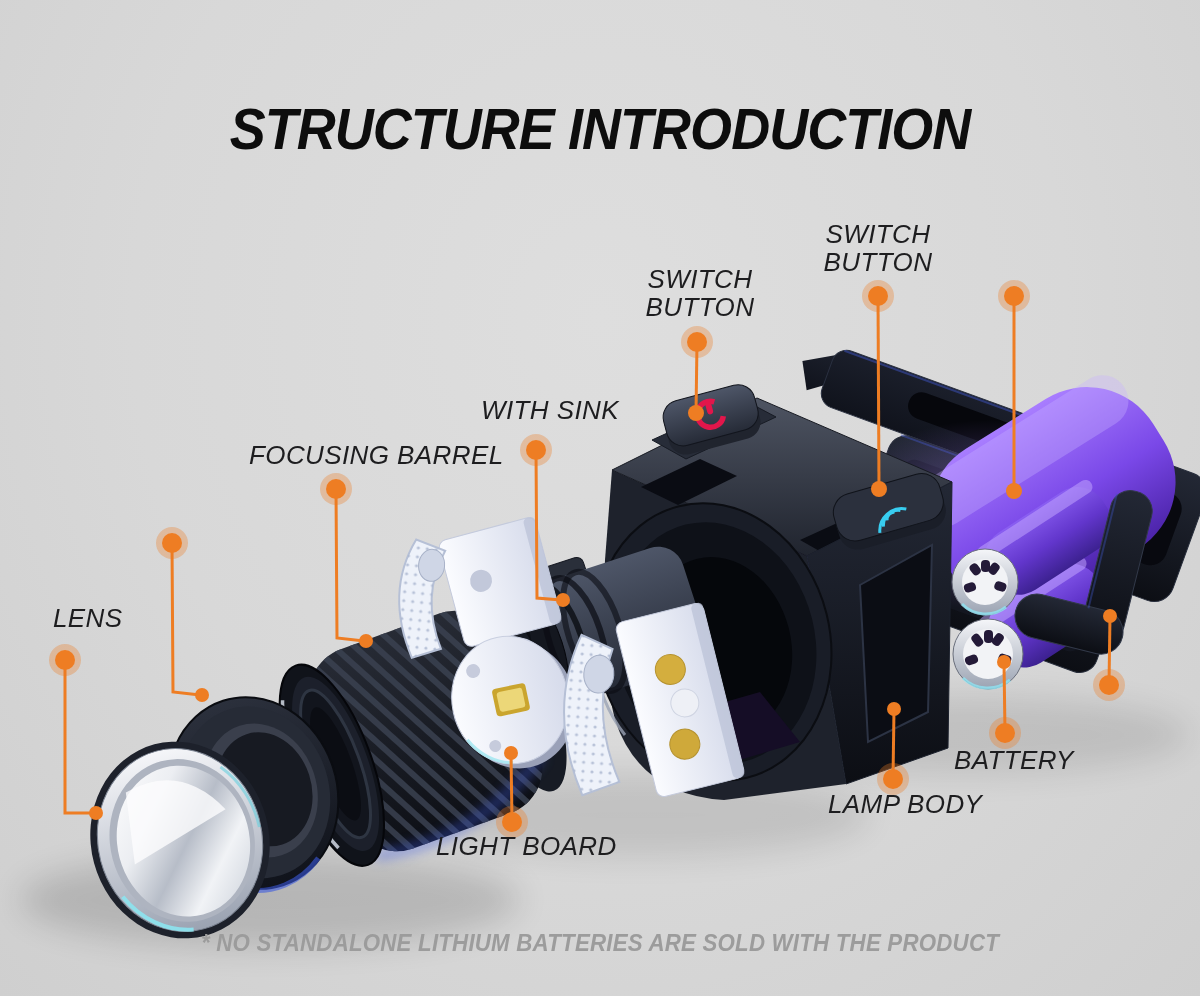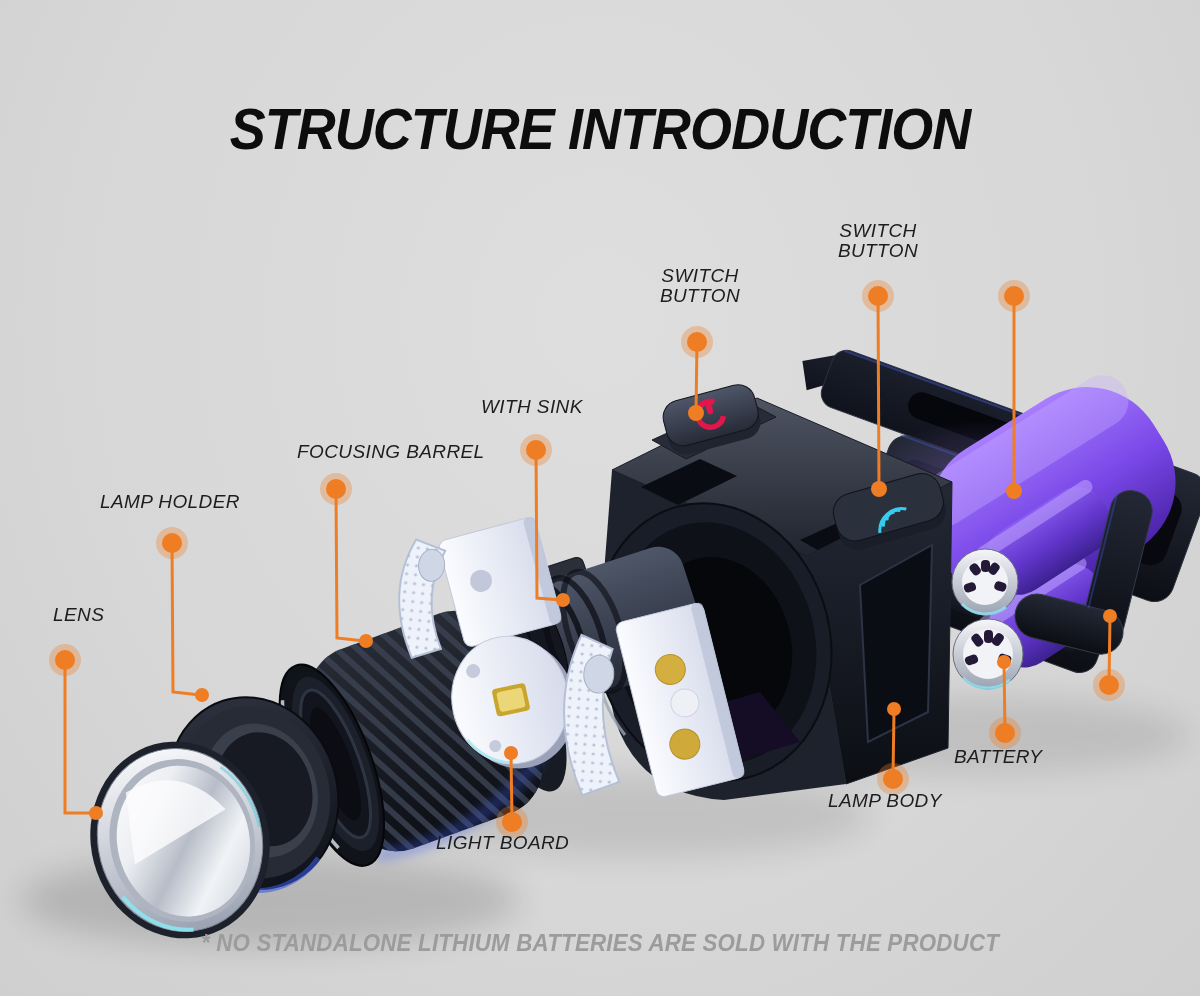--- a/index.html
+++ b/index.html
@@ -8,21 +8,21 @@
     background:radial-gradient(ellipse at 50% 32%, #dedede 0%, #d8d8d8 55%, #cfcfcf 100%);
     font-family:"Liberation Sans", sans-serif;
     font-style:italic;
   }
   .title{
     position:absolute;left:0;top:95px;width:1200px;text-align:center;
     font-size:58px;font-weight:800;color:#0d0d0d;letter-spacing:-1px;
     transform:scaleX(0.93);white-space:nowrap;
   }
   .part-label{
-    position:absolute;font-size:19px;color:#1d1d1f;letter-spacing:.4px;
+    position:absolute;font-size:26px;color:#1d1d1f;letter-spacing:.4px;
     line-height:1.06;white-space:nowrap;
   }
   .part-label.wrap{white-space:normal;text-align:center;}
   .disclaimer{
     position:absolute;left:0;top:930px;width:1200px;text-align:center;
     font-size:23px;font-weight:700;color:#9c9c9c;letter-spacing:.2px;
     transform:scaleX(0.97);
   }
   svg{position:absolute;left:0;top:0;}
 </style>
@@ -352,22 +352,21 @@
       <g>
           <circle cx="1109" cy="685" r="16" fill="rgba(238,125,35,0.33)"></circle>
           <circle cx="1109" cy="685" r="10" fill="#ee7d23"></circle>
         </g>
     </g>
   </svg>
 
   <div class="title">STRUCTURE INTRODUCTION</div>
 
   <div class="part-label" style="left:53px;top:605px;">LENS</div>
-  <div class="part-label" style="left:100px;top:492px;">LAMP HOLDER</div>
-  <div class="part-label" style="left:249px;top:442px;margin-left:48px;">FOCUSING BARREL</div>
+  <div class="part-label" style="left:249px;top:442px;">FOCUSING BARREL</div>
   <div class="part-label" style="left:481px;top:397px;">WITH SINK</div>
   <div class="part-label wrap" style="left:622px;top:266px;width:156px;">SWITCH BUTTON</div>
   <div class="part-label wrap" style="left:800px;top:221px;width:156px;">SWITCH BUTTON</div>
   <div class="part-label" style="left:436px;top:833px;">LIGHT BOARD</div>
   <div class="part-label" style="left:828px;top:791px;">LAMP BODY</div>
   <div class="part-label" style="left:954px;top:747px;">BATTERY</div>
 
   <div class="disclaimer">* NO STANDALONE LITHIUM BATTERIES ARE SOLD WITH THE PRODUCT</div>
 </div>
 

